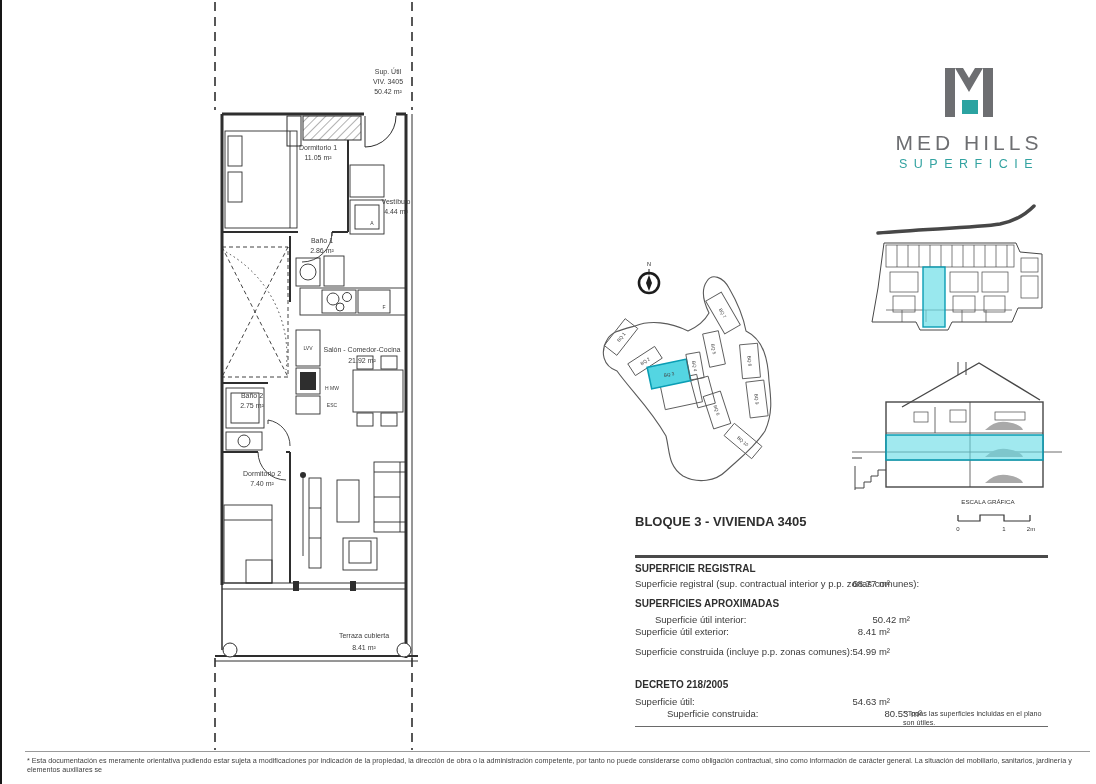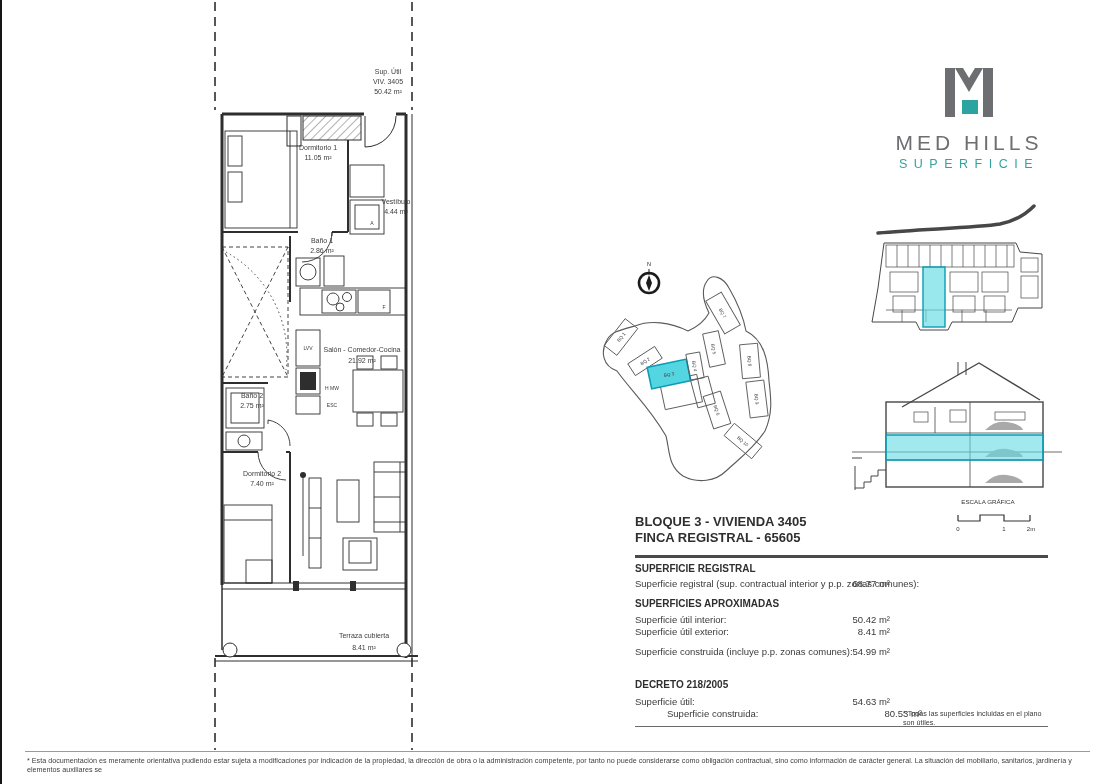--- a/index.html
+++ b/index.html
@@ -332,31 +332,30 @@
       <text x="1004" y="531" text-anchor="middle" class="scale-num" stroke="none">1</text>
       <text x="1031" y="531" text-anchor="middle" class="scale-num" stroke="none">2m</text>
     </g>
   </svg>
 
   <div id="logo-name">MED HILLS</div>
   <div id="logo-sub">SUPERFICIE</div>
 
   <div id="info-panel">
     <p class="panel-title">BLOQUE 3 - VIVIENDA 3405</p>
-    <p class="panel-title">FINCA REGISTRAL - 65605</p>
     <div class="rule-thick"></div>
 
     <div class="sec-head" style="top:49px;">SUPERFICIE REGISTRAL</div>
     <div class="row" style="top:64px;">
       <span>Superficie registral (sup. contractual interior y p.p. zonas comunes):</span>
       <span class="val">68.77 m²</span>
     </div>
 
     <div class="sec-head" style="top:84px;">SUPERFICIES APROXIMADAS</div>
-    <div class="row" style="top:100px;">
+    <div class="row" style="top:100px;margin-left:20px;">
       <span>Superficie útil interior:</span>
       <span class="val">50.42 m²</span>
     </div>
     <div class="row" style="top:112px;">
       <span>Superficie útil exterior:</span>
       <span class="val">8.41 m²</span>
     </div>
     <div class="row" style="top:124px;margin-top:8px;">
       <span>Superficie construida (incluye p.p. zonas comunes):</span>
       <span class="val">54.99 m²</span>

